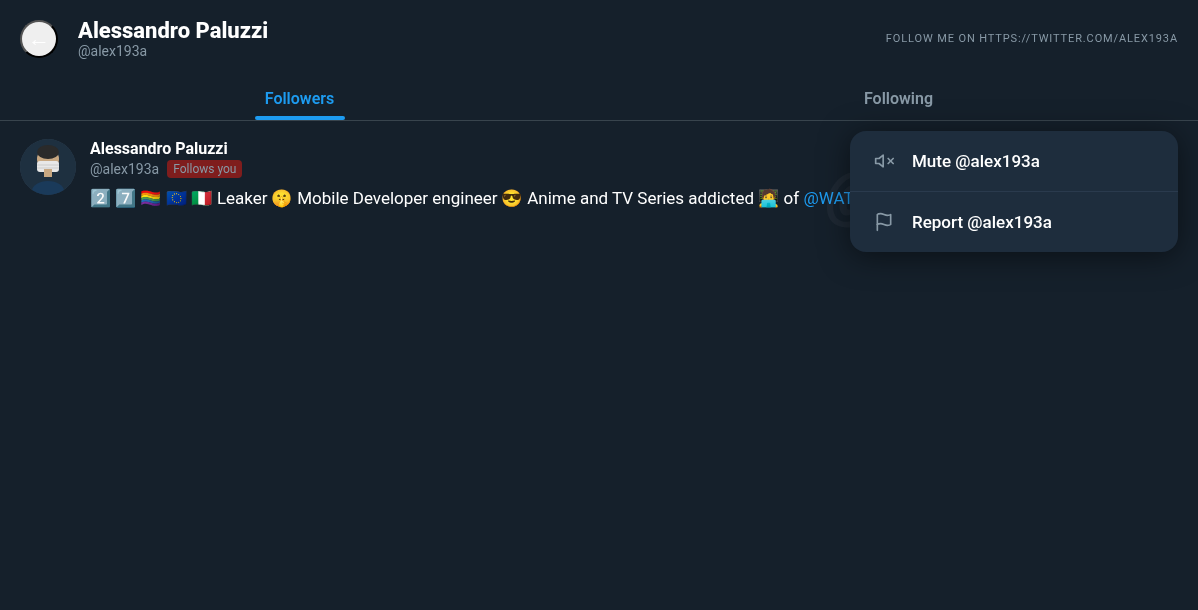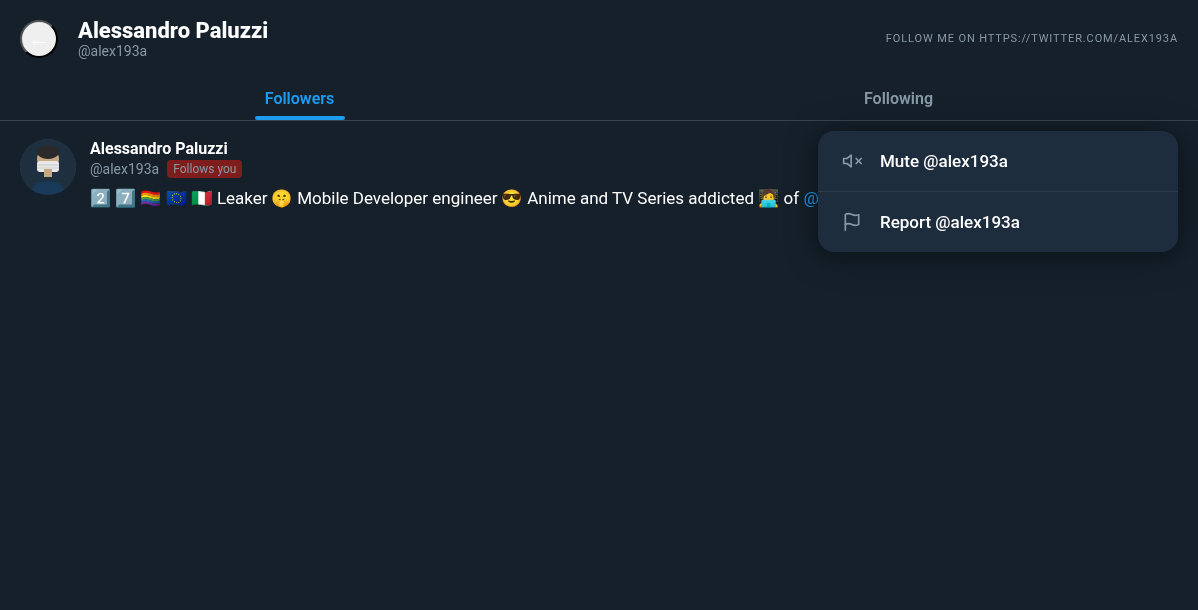--- a/index.html
+++ b/index.html
@@ -176,21 +176,21 @@
     }
 
     
     .dropdown-menu {
       position: absolute;
       top: 10px;
       right: 20px;
       background-color: #1e2d3d;
       border-radius: 16px;
       box-shadow: 0 4px 30px rgba(0,0,0,0.5);
-      width: 360px;
+      width: 328px;
       overflow: hidden;
       z-index: 10;
     }
 
     .dropdown-item {
       display: flex;
       align-items: center;
       padding: 18px 22px;
       gap: 16px;
       cursor: pointer;

